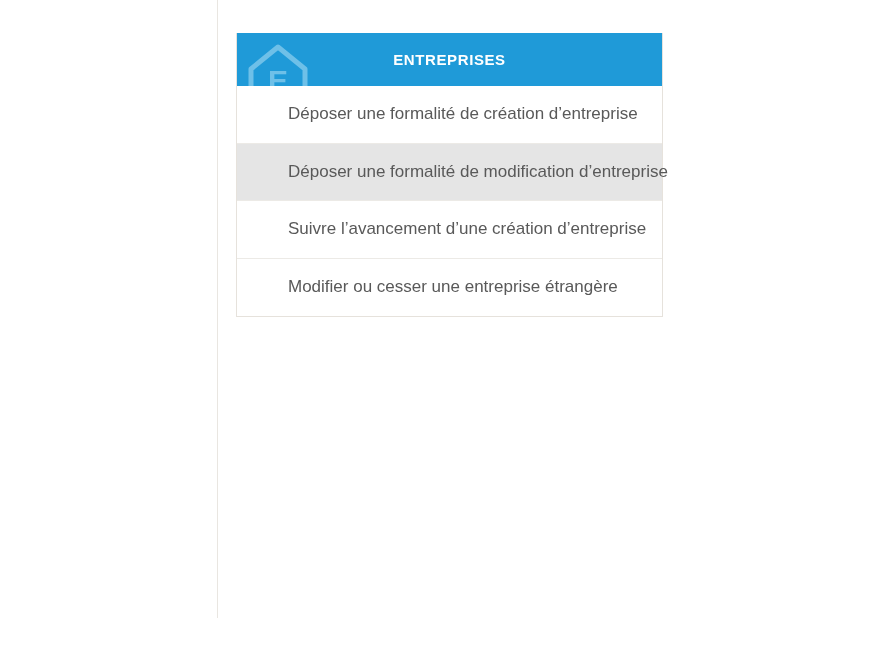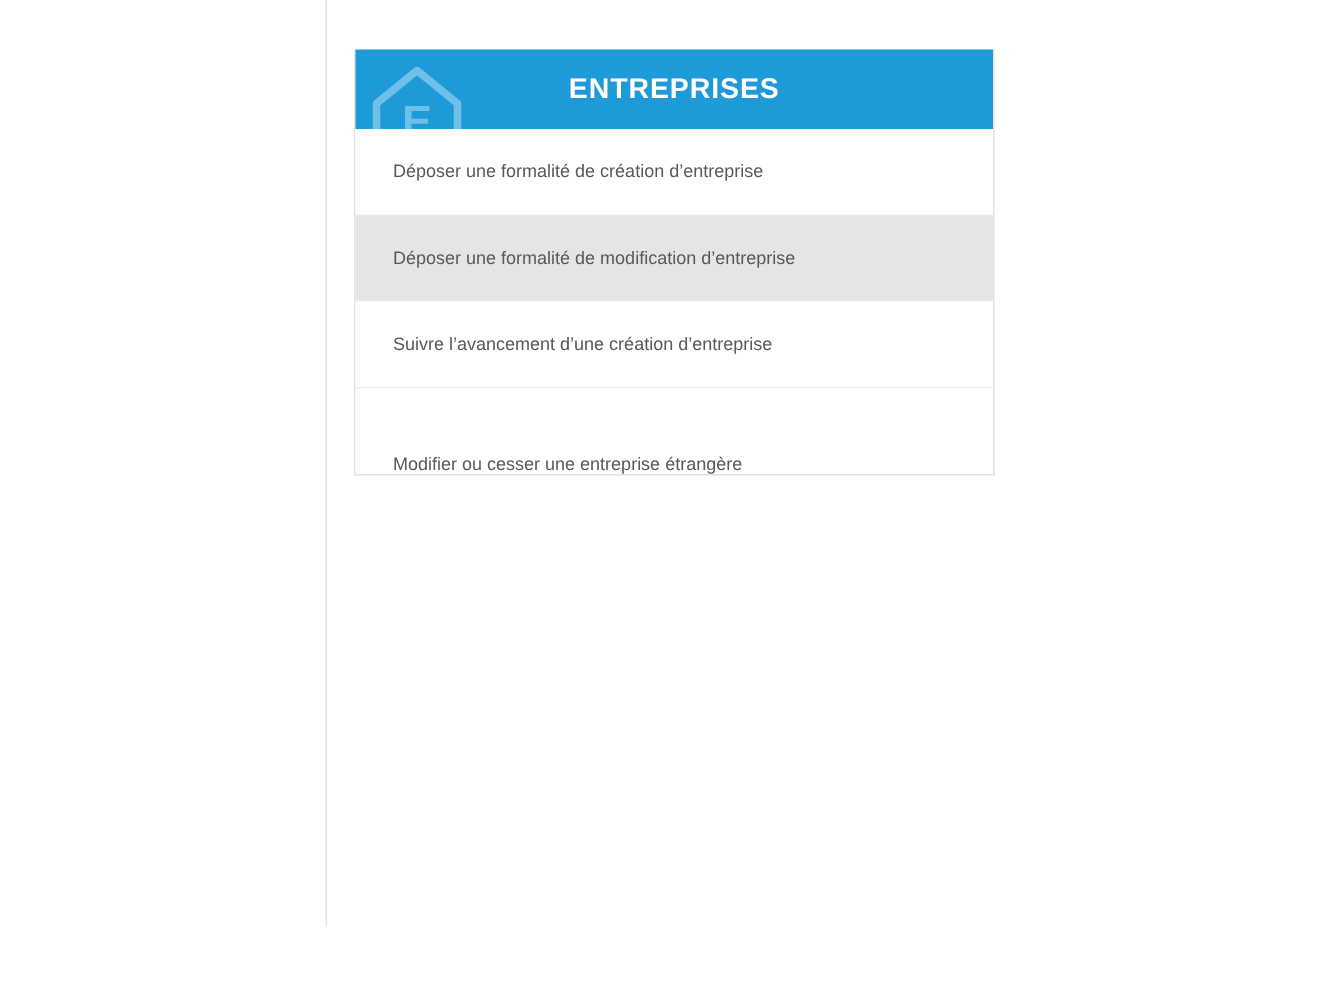--- a/index.html
+++ b/index.html
@@ -52,21 +52,21 @@
     position: absolute;
     left: 8px;
     top: 6px;
     width: 66px;
     height: 62px;
     pointer-events: none;
   }
   .header-title {
     position: relative;
     color: #ffffff;
-    font-size: 19px;
+    font-size: 15px;
     font-weight: bold;
     letter-spacing: 0.6px;
     z-index: 2;
     text-align: center;
   }
 
   
   .menu-list {
     list-style: none;
     margin: 0;
@@ -78,30 +78,30 @@
     align-items: center;
     padding-left: 25px;
     padding-right: 18px;
     box-sizing: border-box;
     border-bottom: 1px solid #eceae6;
     background: #ffffff;
     cursor: pointer;
   }
   .menu-row:last-child {
     border-bottom: none;
-    align-items: flex-end;
   }
   .menu-row.is-active {
     background: #e5e5e5;
   }
   .menu-row-label {
     color: #595959;
-    font-size: 12px;
+    font-size: 17px;
     line-height: 1.2;
     white-space: nowrap;
+    margin-left: 26px;
   }
 </style>
 </head>
 <body>
 
 <div class="left-rule"></div>
 
 <div class="menu-card">
 
   <div class="card-header">

